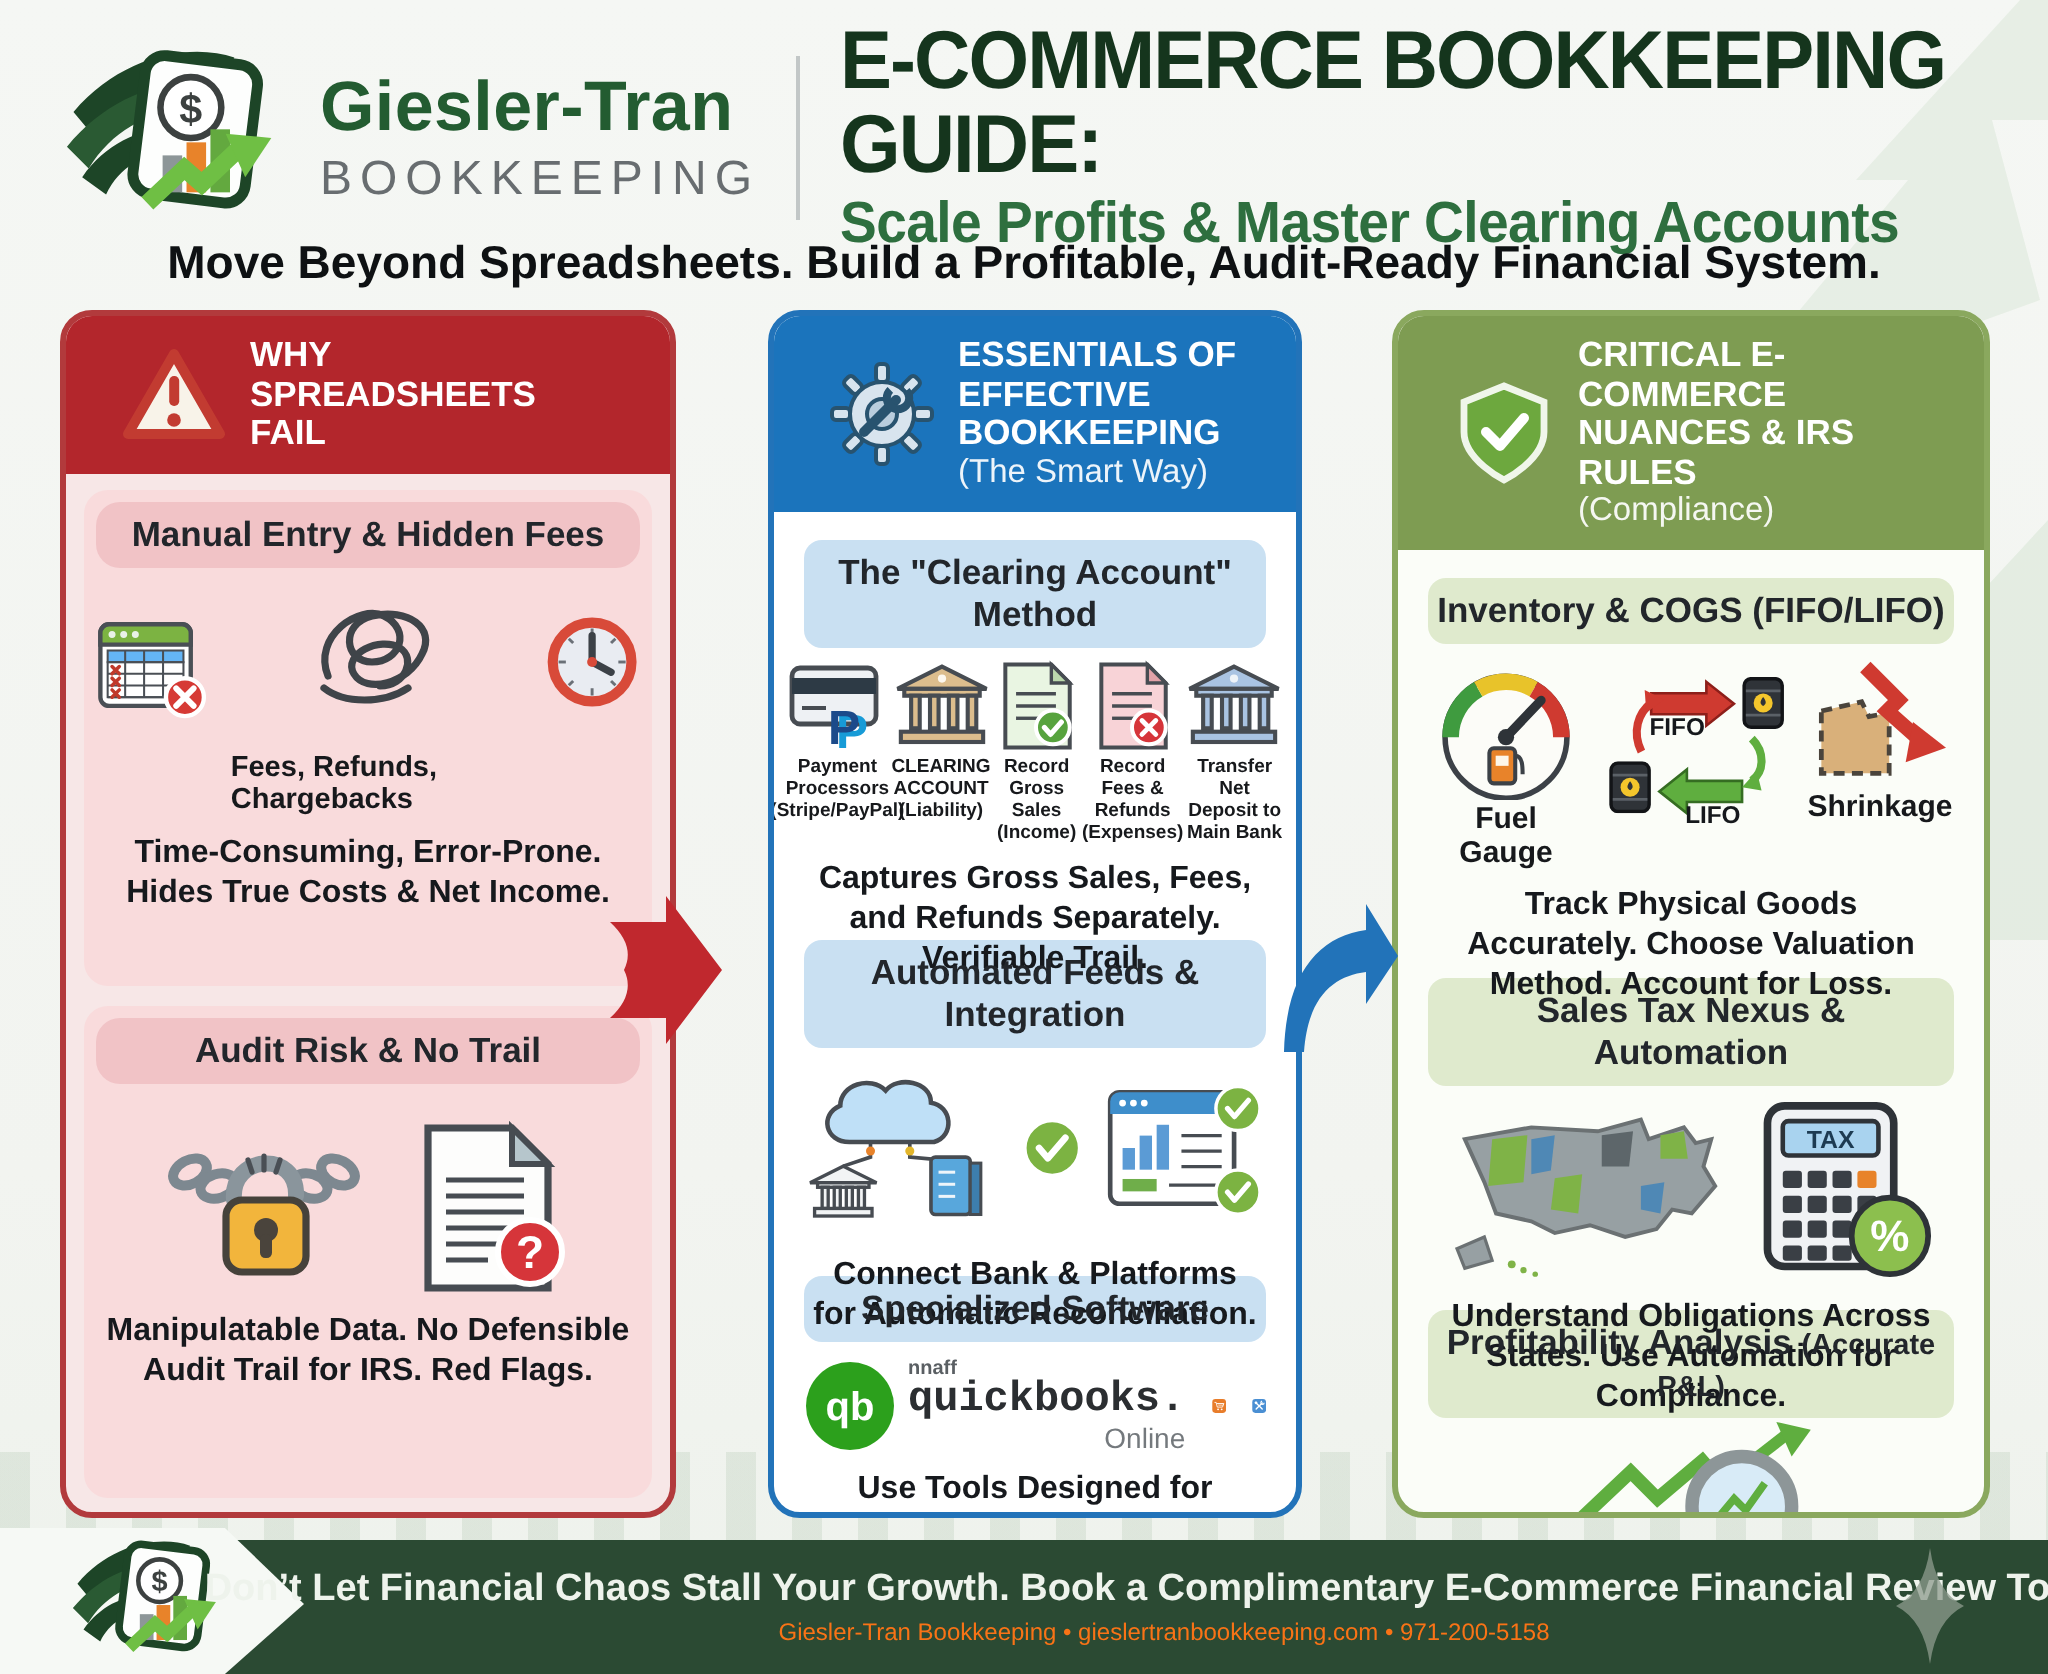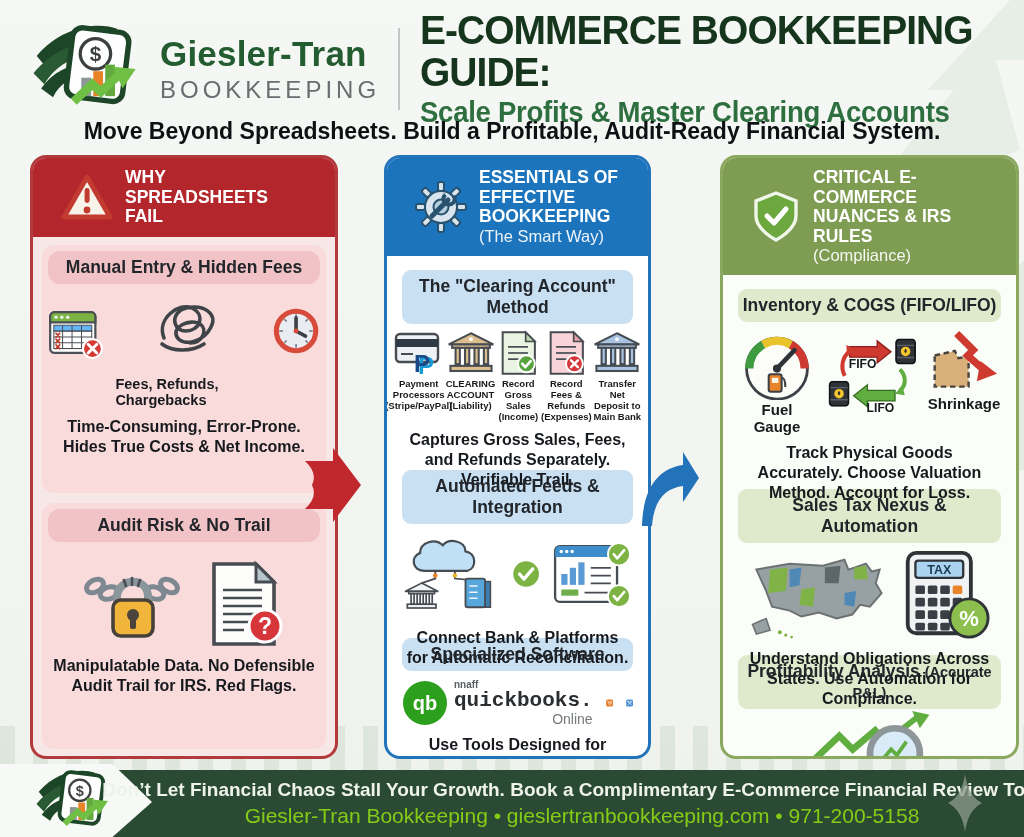--- a/index.html
+++ b/index.html
@@ -22,21 +22,21 @@
   .titles{transform:scaleX(.95);transform-origin:left center;}
   .title1{font-size:41px;font-weight:bold;letter-spacing:-1px;color:#15351d;line-height:1.02;}
   .title2{font-size:29px;font-weight:bold;color:#2e6f3f;letter-spacing:-.3px;margin-top:2px;}
   .tagline{position:absolute;top:118px;left:0;right:0;text-align:center;font-size:23px;
      font-weight:bold;color:#0e1113;z-index:1;}
   
   .col{position:absolute;top:155px;height:604px;border-radius:16px;box-sizing:border-box;
        overflow:hidden;z-index:1;}
   .col-red{left:30px;width:308px;background:#f7e7e7;border:3px solid #b23a3c;}
   .col-blue{left:384px;width:267px;background:#ffffff;border:3px solid #2273b9;}
-  .col-green{left:696px;width:299px;background:#fbfdf8;border:3px solid #8aa85e;margin-left:24px;}
+  .col-green{left:696px;width:299px;background:#fbfdf8;border:3px solid #8aa85e;}
   .col-head{display:flex;align-items:center;gap:12px;padding:10px 28px;min-height:78px;
        box-sizing:border-box;color:#fff;}
   .col-red  .col-head{background:#b3262c;}
   .col-blue .col-head{background:#1b74bc;}
   .col-green .col-head{background:#7e9c52;}
   .head-icon{flex:0 0 auto;}
   .head-t1{font-size:17.5px;font-weight:bold;line-height:1.12;}
   .head-t2{font-size:16.5px;line-height:1.15;color:rgba(255,255,255,.92);}
   .sec{margin:8px 9px 0 9px;border-radius:12px;box-sizing:border-box;padding:6px 6px;}
   .col-red .sec{background:#f9dbdc;}
@@ -78,21 +78,21 @@
   .conn-red{left:303px;top:446px;}
   .conn-blue{left:638px;top:450px;}
   
   .footer{position:absolute;left:0;right:0;bottom:0;height:67px;background:#2b4a33;z-index:2;}
   .footer-logo-wrap{position:absolute;left:0;top:-6px;bottom:0;width:152px;background:#f6f9f5;
      clip-path:polygon(0 0,74% 0,100% 52%,74% 100%,0 100%);display:flex;align-items:center;
      justify-content:center;}
   .footer-text{position:absolute;left:160px;right:20px;top:0;bottom:0;display:flex;
      flex-direction:column;align-items:center;justify-content:center;gap:3px;}
   .f1{font-size:19px;font-weight:bold;color:#eef3ec;white-space:nowrap;}
-  .f2{font-size:21px;color:#84cc16;}
+  .f2{font-size:12px;color:#f97316;}
   .sparkle{position:absolute;right:42px;top:4px;opacity:.75;}
 </style>
 </head>
 <body>
 
 <div class="page">
 
   <svg width="0" height="0" style="position:absolute">
     <defs>
       <symbol id="logo" viewBox="0 0 110 92">

